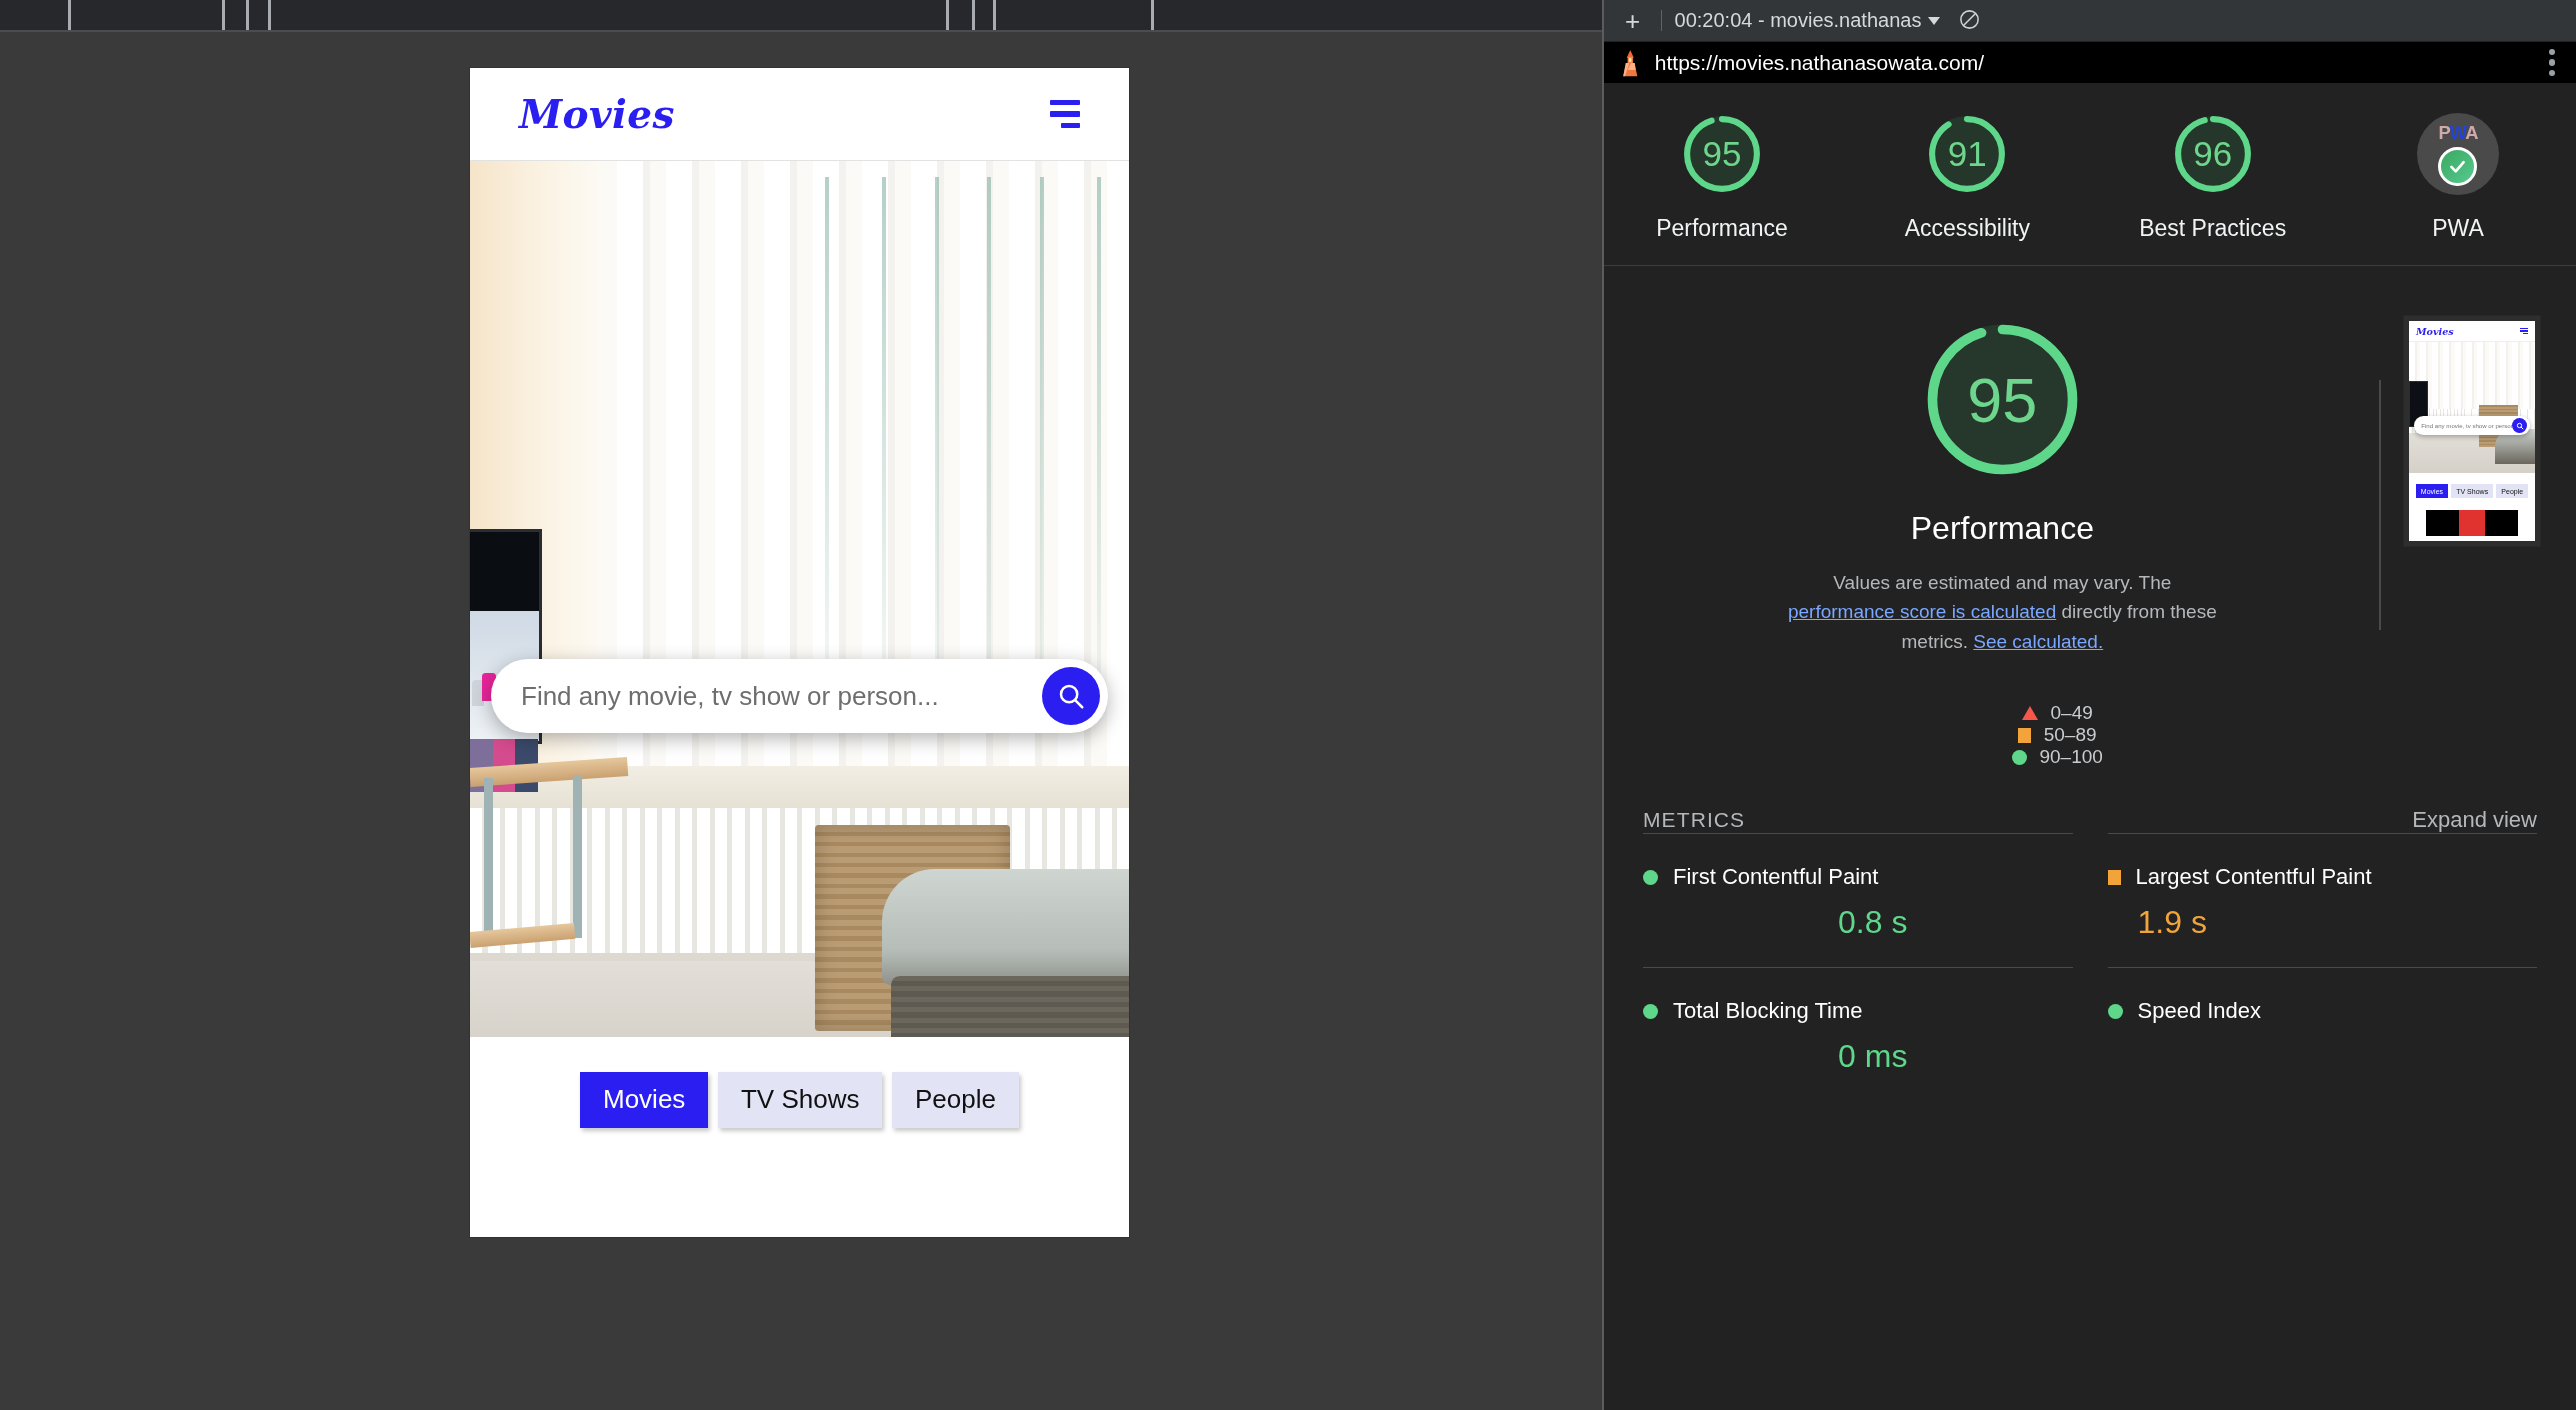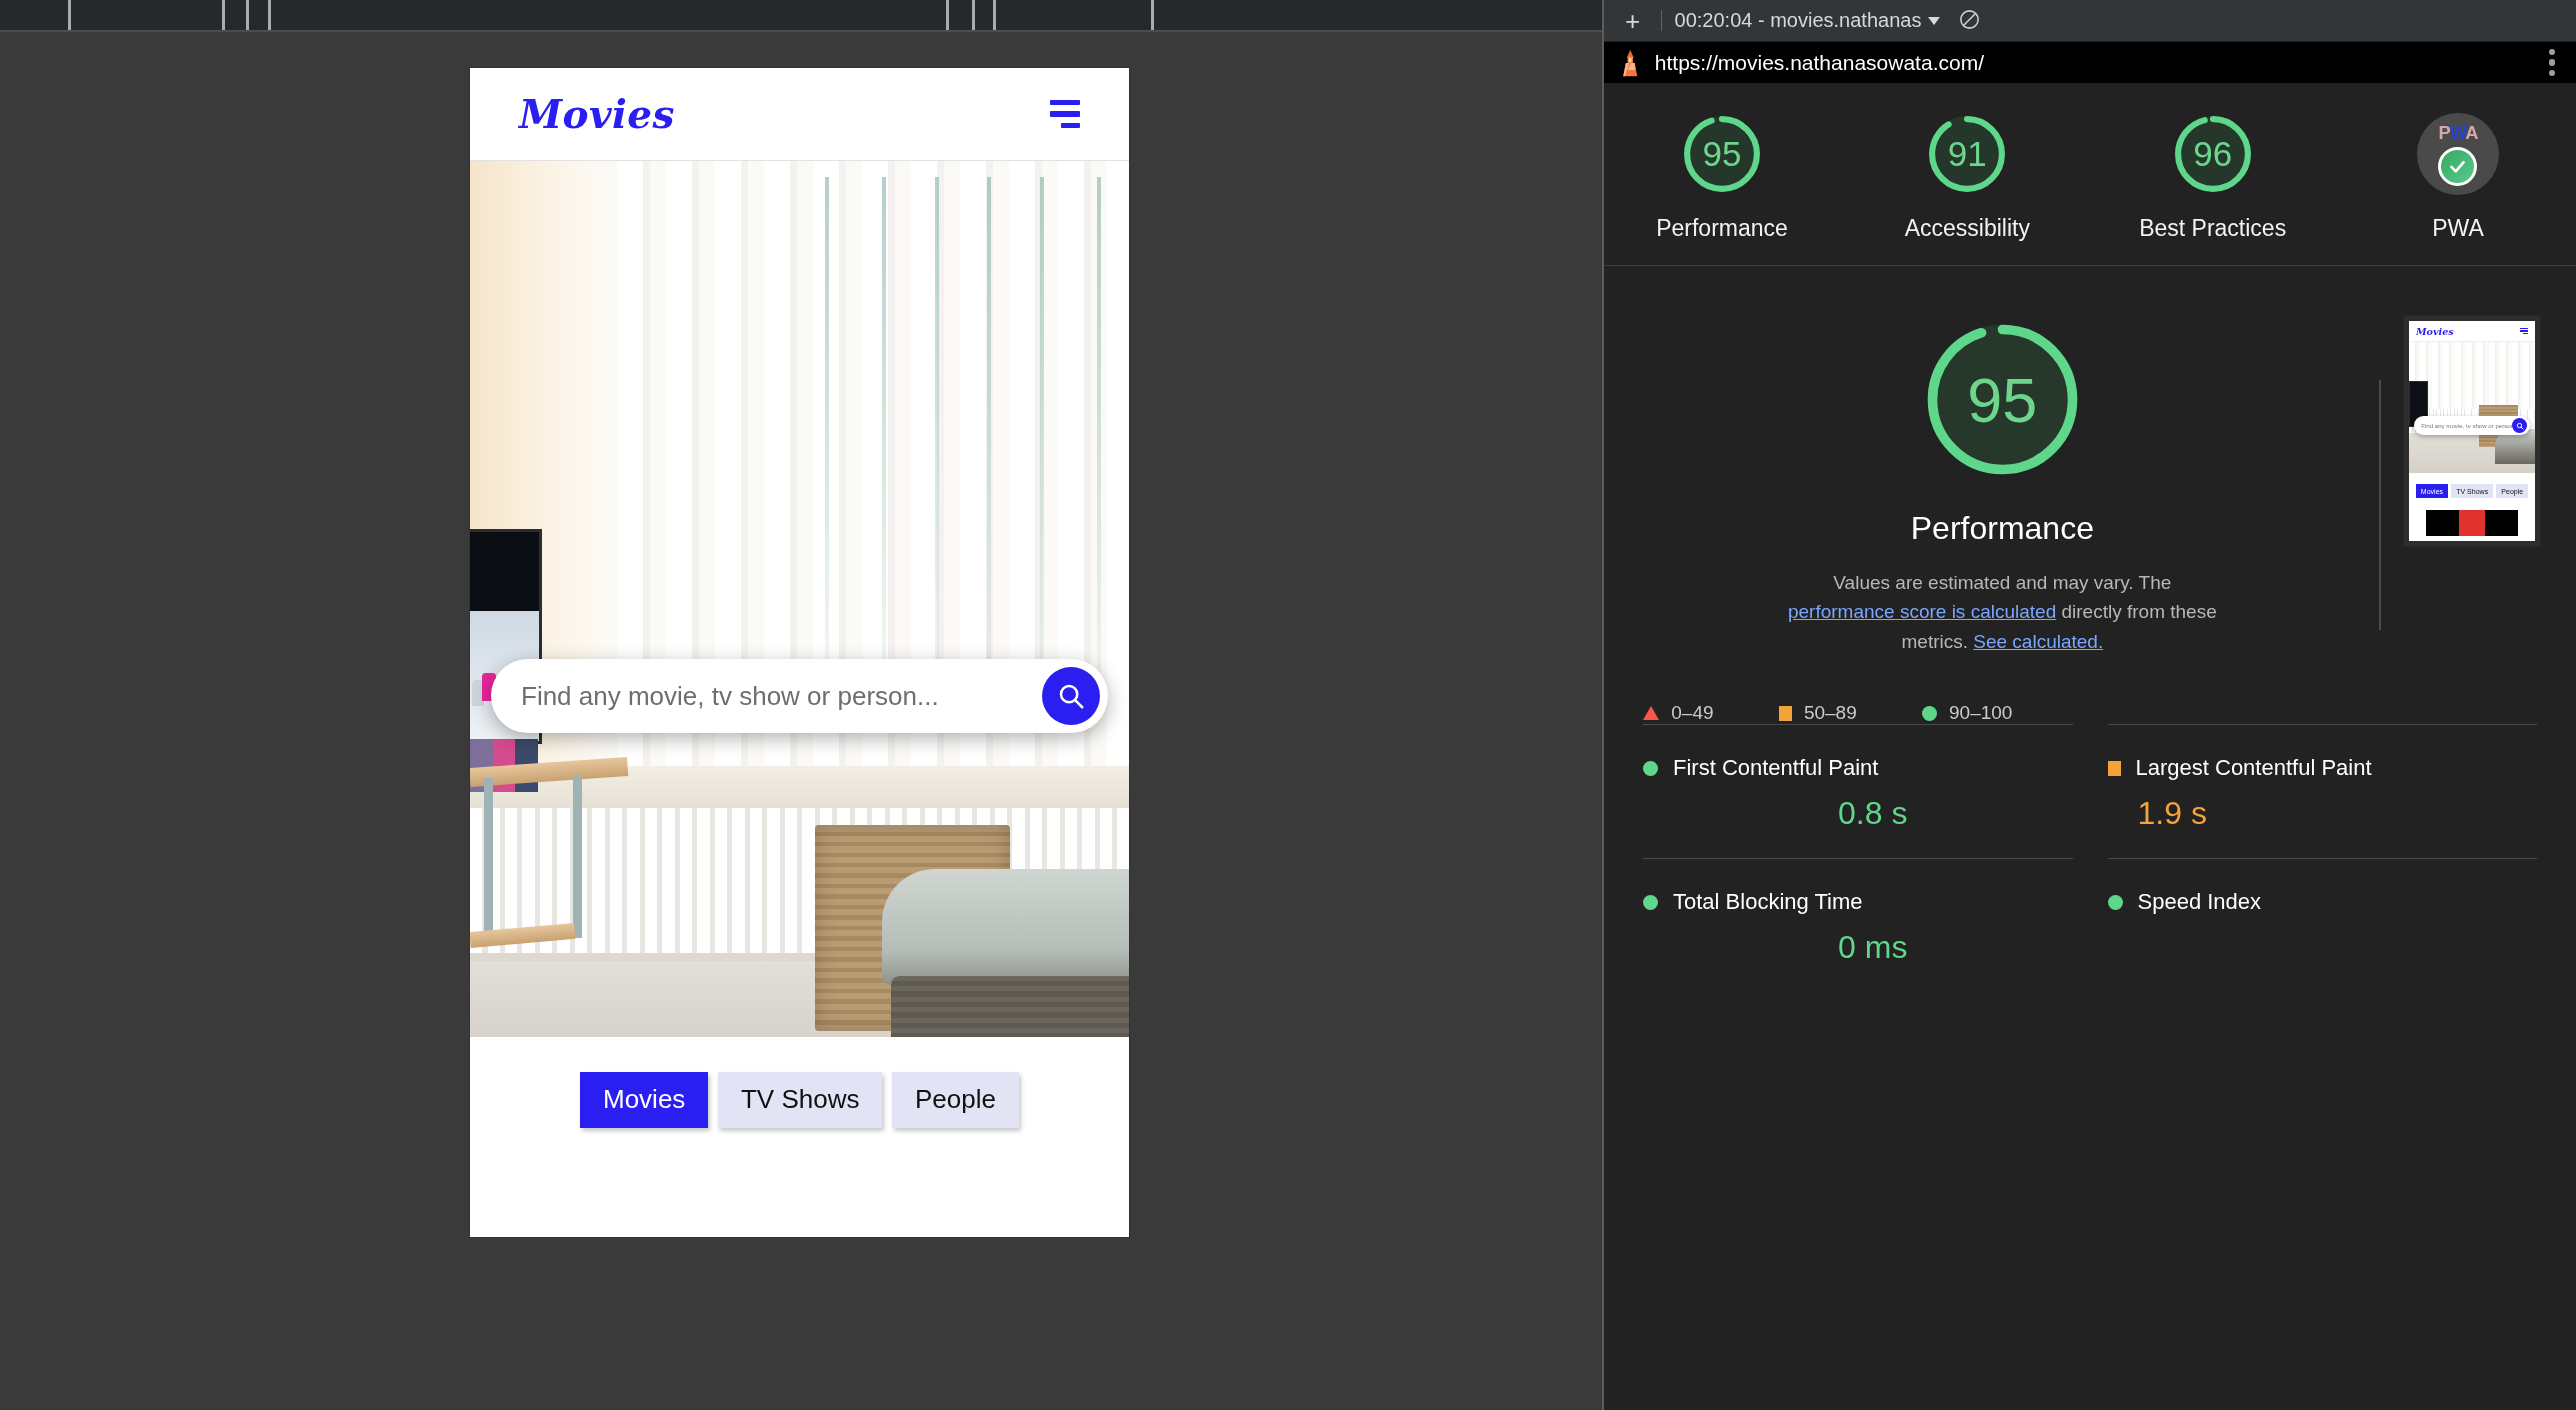--- a/index.html
+++ b/index.html
@@ -287,21 +287,21 @@
   .t-search b{width:15px;height:15px;border-radius:50%;background:#2a1ef0;display:flex;align-items:center;justify-content:center;}
   .t-tabs{display:flex;justify-content:center;gap:2.6px;padding:11.4px 0;background:#fff;}
   .t-tab{font-size:7px;padding:3.5px 5.3px;background:#e2e4f5;color:#111;}
   .t-tab.active{background:#2a1ef0;color:#fff;}
   .t-poster{display:flex;justify-content:center;}
   .t-poster i{display:block;height:26px;}
   .t-poster i:nth-child(1){width:33px;background:#000;}
   .t-poster i:nth-child(2){width:26px;background:#e0322f;}
   .t-poster i:nth-child(3){width:33px;background:#000;}
 
-  .legend { display: flex; align-items: center; gap: 0; margin-top: 46px; }
+  .legend { display: flex; align-items: center; gap: 0; margin-top: 46px; flex-direction: column; }
   .legend-item { display: flex; align-items: center; gap: 12.3px; margin-right: 65px; font-size: 19px; color: #c9cccf; }
   .tri { width: 0; height: 0; border-left: 8px solid transparent; border-right: 8px solid transparent; border-bottom: 14px solid #f5584a; }
   .sq { width: 13px; height: 15px; background: #f2a43a; }
   .ci { width: 15px; height: 15px; border-radius: 50%; background: #5fd78b; }
 
   .metrics-head {
     display: flex; justify-content: space-between; align-items: baseline;
     margin-top: 39px;
   }
   .metrics-title { font-size: 21px; letter-spacing: 1.1px; color: #b5b8bb; }
@@ -554,20 +554,24 @@
         <div class="legend-item">
           <span class="sq"></span>
           <span>50–89</span>
         </div>
         <div class="legend-item">
           <span class="ci"></span>
           <span>90–100</span>
         </div>
       </div>
 
+      <div class="metrics-head">
+        <div class="metrics-title">METRICS</div>
+        <div class="expand-view">Expand view</div>
+      </div>
 
       <div class="metrics-grid">
 
         <div class="metric">
           <div class="metric-head">
             <span class="dot-green"></span>
             <span class="metric-name">First Contentful Paint</span>
           </div>
           <div class="metric-val v-green">0.8 s</div>
         </div>

